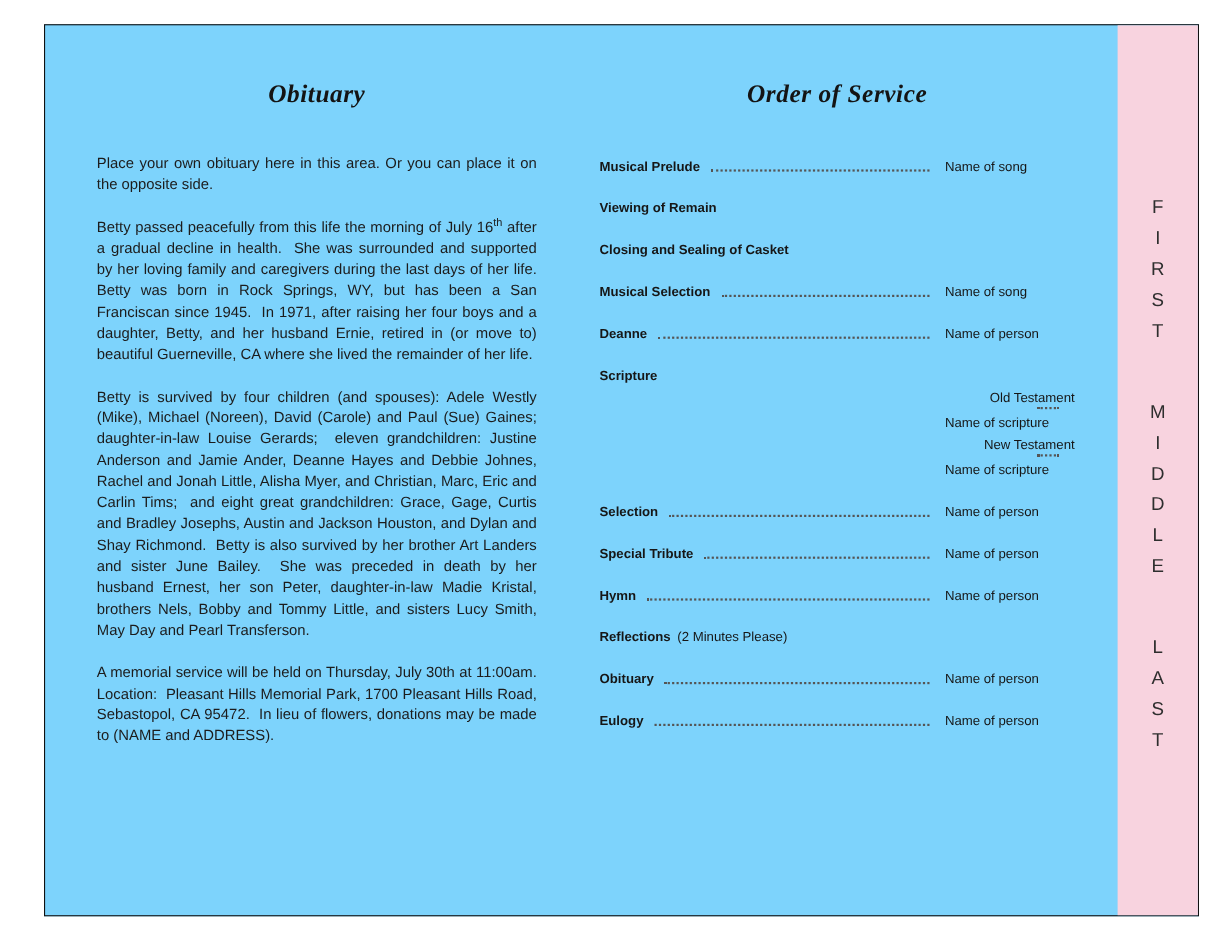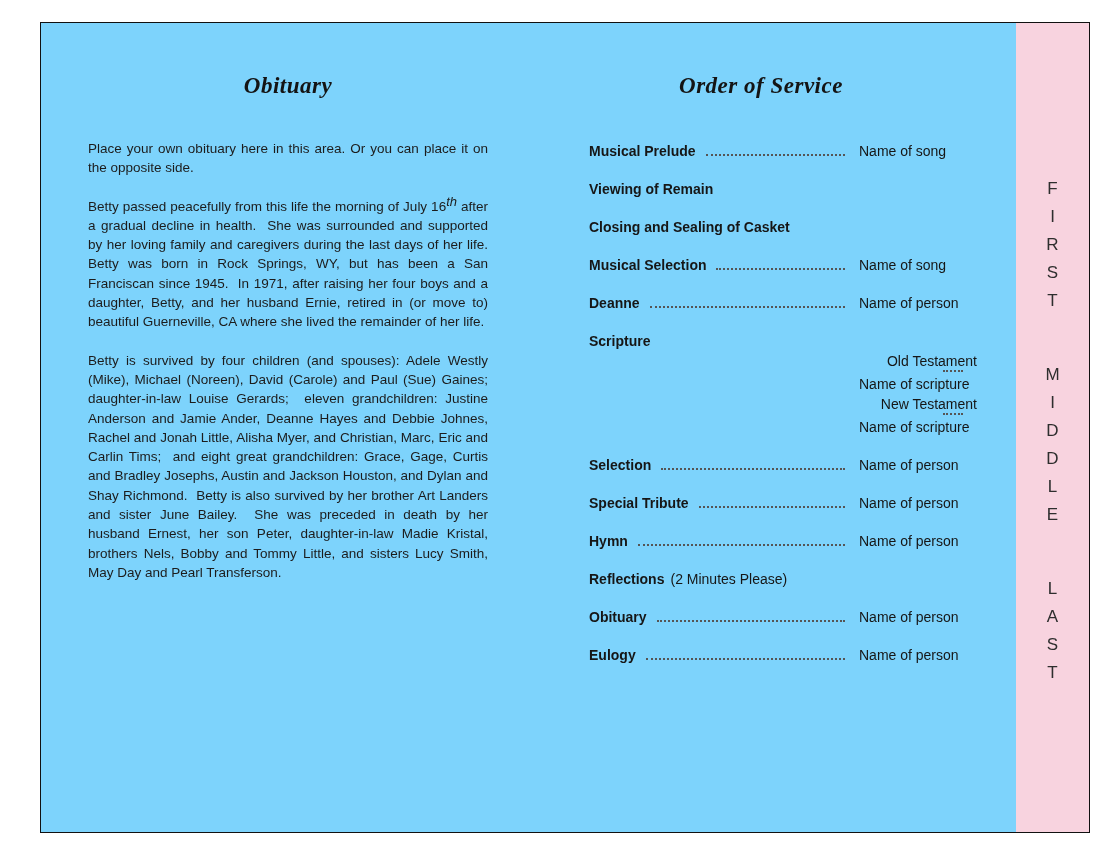--- a/index.html
+++ b/index.html
@@ -37,30 +37,29 @@
   }
   .paras { margin-top: 40px; }
   .para {
     margin: 0 0 19px 0;
     font-size: 13.5px;
     line-height: 19.3px;
     color: #1c1c1c;
     text-align: justify;
     white-space: pre-wrap;
   }
-  .para sup { font-size: 13px; line-height: 0; font-style: italic; }
+  .para sup { font-size: 10px; line-height: 0; }
   .olist { margin-top: 43px; }
   .o-item { margin-bottom: 20px; }
   .o-row {
     display: flex;
     align-items: flex-end;
     line-height: 18px;
-    font-size: 14px;
+    font-size: 12px;
     color: #161616;
-    margin-left: 44px;
   }
   .o-label { font-weight: bold; white-space: nowrap; }
   .o-suffix { margin-left: 6px; white-space: nowrap; }
   .o-sublabel { font-weight: normal; white-space: nowrap; }
   .o-sub { margin-top: 3px; padding-left: 18px; line-height: 17px; flex-direction: column; }
   .o-leader {
     flex: 1;
     border-bottom: 2px dotted #555555;
     margin: 0 14px 4px 10px;
     min-width: 20px;
@@ -95,20 +94,21 @@
 <body>
 
 <div class="page">
 
   <div class="col left-col">
     <h1 class="panel-title">Obituary</h1>
     <div class="paras">
         <p class="para"><span>Place your own obituary here in this area. Or you can place it on the opposite side.</span></p>
         <p class="para"><span>Betty passed peacefully from this life the morning of July 16</span><sup>th</sup><span> after a gradual decline in health.  She was surrounded and supported by her loving family and caregivers during the last days of her life.  Betty was born in Rock Springs, WY, but has been a San Franciscan since 1945.  In 1971, after raising her four boys and a daughter, Betty, and her husband Ernie, retired in (or move to) beautiful Guerneville, CA where she lived the remainder of her life.</span></p>
         <p class="para"><span>Betty is survived by four children (and spouses): Adele Westly (Mike), Michael (Noreen), David (Carole) and Paul (Sue) Gaines;  daughter-in-law Louise Gerards;  eleven grandchildren: Justine Anderson and Jamie Ander, Deanne Hayes and Debbie Johnes, Rachel and Jonah Little, Alisha Myer, and Christian, Marc, Eric and Carlin Tims;  and eight great grandchildren: Grace, Gage, Curtis and Bradley Josephs, Austin and Jackson Houston, and Dylan and Shay Richmond.  Betty is also survived by her brother Art Landers and sister June Bailey.  She was preceded in death by her husband Ernest, her son Peter, daughter-in-law Madie Kristal, brothers Nels, Bobby and Tommy Little, and sisters Lucy Smith, May Day and Pearl Transferson.</span></p>
+        <p class="para"><span>A memorial service will be held on Thursday, July 30th at 11:00am.  Location:  Pleasant Hills Memorial Park, 1700 Pleasant Hills Road, Sebastopol, CA 95472.  In lieu of flowers, donations may be made to (NAME and ADDRESS).</span></p>
       </div>
   </div>
 
   <div class="col right-col">
     <h1 class="panel-title">Order of Service</h1>
     <div class="olist">
         <div class="o-item">
           <div class="o-row">
             <span class="o-label">Musical Prelude</span>
             <span class="o-leader"></span>

